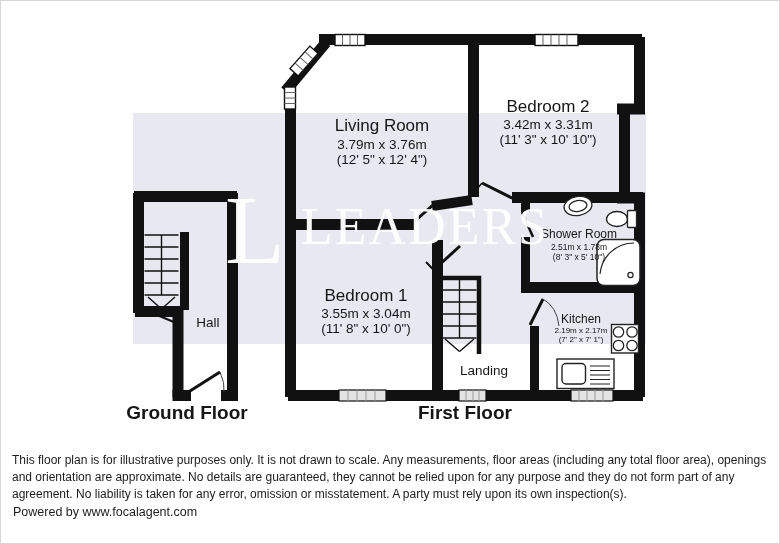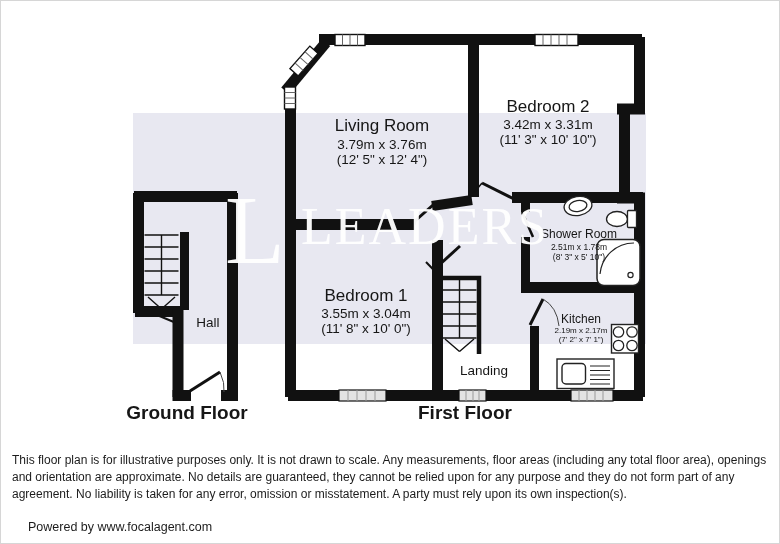--- a/index.html
+++ b/index.html
@@ -2,21 +2,21 @@
 <html><head>
 <meta charset="utf-8">
 <style>
   html,body{margin:0;padding:0;background:#fff;}
   .page{position:relative;width:778px;height:542px;border:1px solid #d6d6d6;background:#fff;
         font-family:"Liberation Sans","DejaVu Sans",sans-serif;overflow:hidden;}
   .plan{position:absolute;left:0;top:0;}
   .footer{position:absolute;left:11px;top:451px;width:758px;color:#1c1c1c;}
   .footer .area{font-size:12.5px;margin:0 0 9px 0;}
   .footer .disclaimer{font-size:12px;line-height:17px;margin:0;}
-  .footer .powered{font-size:12.5px;line-height:17px;margin:16px;}
+  .footer .powered{font-size:12.5px;line-height:17px;margin:1px;}
   text{font-family:"Liberation Sans","DejaVu Sans",sans-serif;fill:#161616;}
   .roomname{font-size:17px;}
   .dims{font-size:13.5px;}
   .roomname-sm{font-size:12px;}
   .dims-sm{font-size:8.5px;}
   .dims-xs{font-size:8px;}
   .floorlabel{font-size:19px;font-weight:bold;}
   .wm{font-family:"Liberation Serif","DejaVu Serif",serif;fill:#ffffff;opacity:0.96;}
 </style>
 </head>

